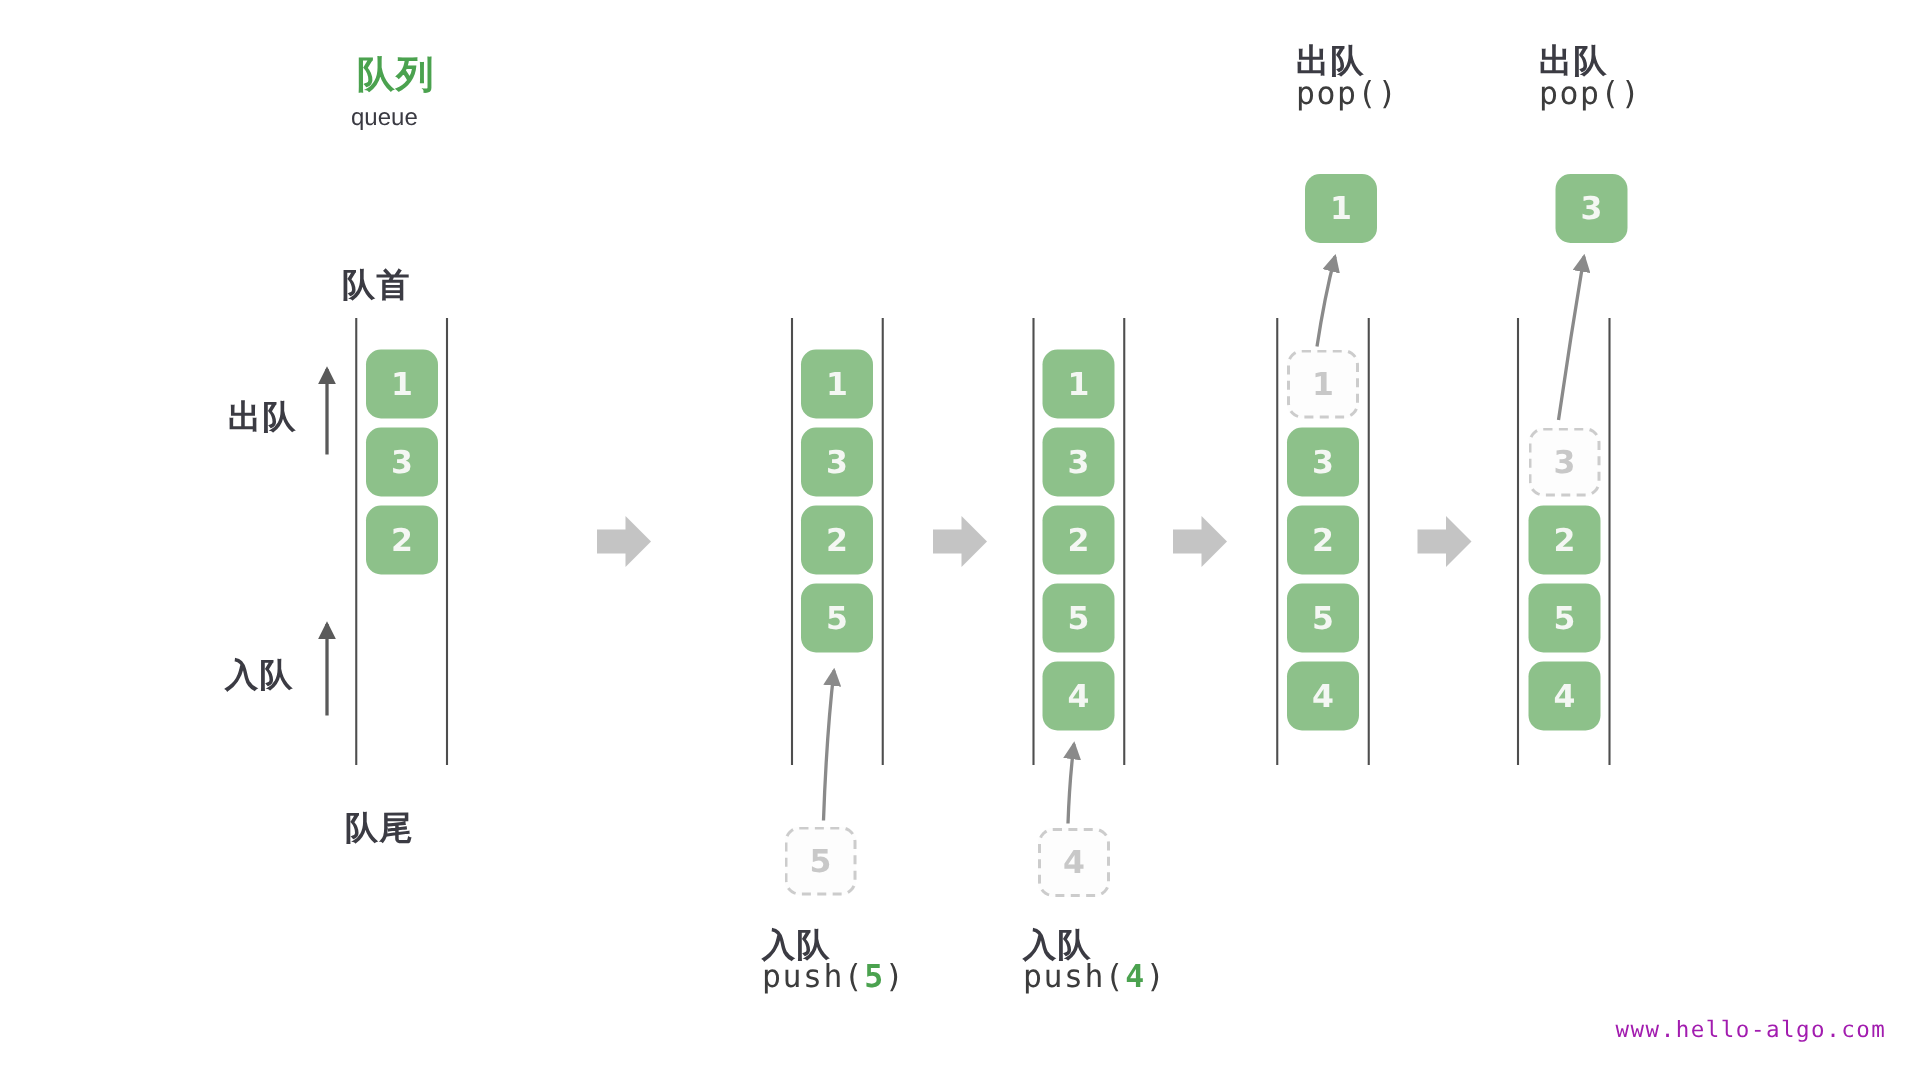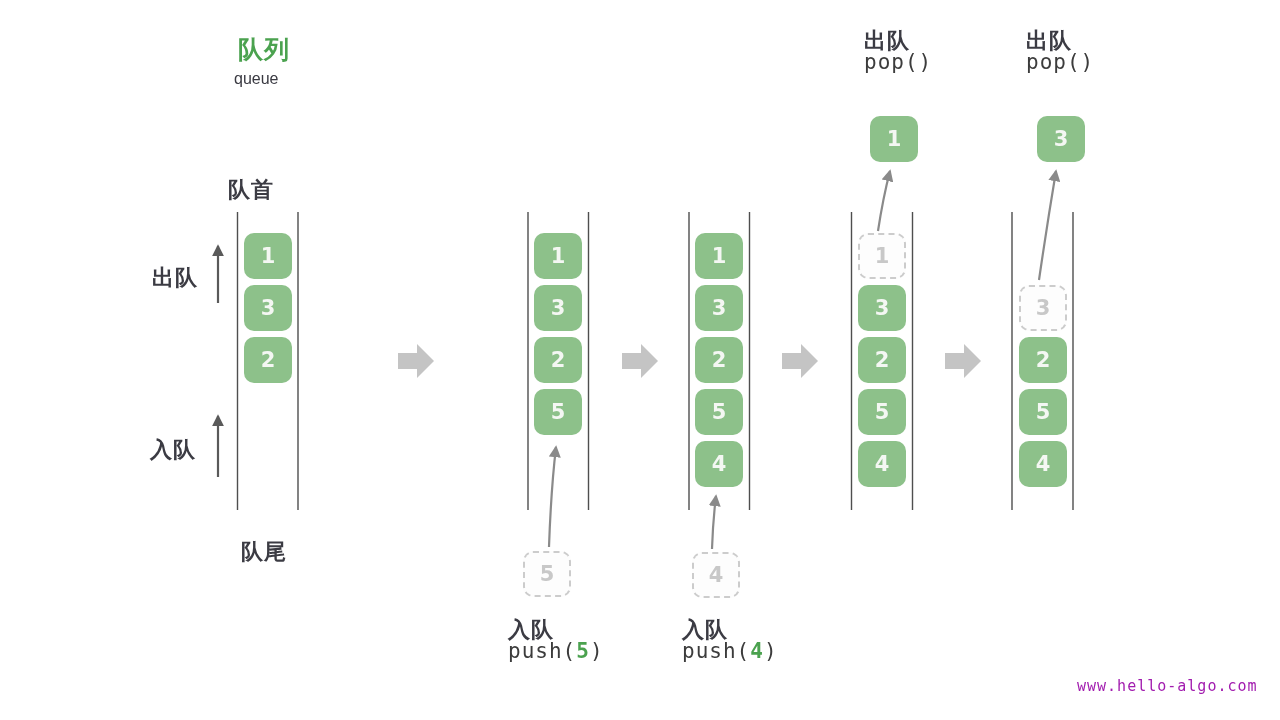--- a/index.html
+++ b/index.html
@@ -7,21 +7,21 @@
     position:relative;width:1280px;height:720px;background:#ffffff;overflow:hidden;
     font-family:"Liberation Sans","DejaVu Sans",sans-serif;color:#3B3B43;padding-left:46px;
   }
   .overlay{position:absolute;left:0;top:0;width:1280px;height:720px;}
 
   
   .title-zh{position:absolute;left:238px;top:33px;font-size:25px;font-weight:bold;color:#4BA24F;letter-spacing:1px;}
   .title-en{position:absolute;left:234px;top:70px;font-size:16px;color:#3A3A42;}
   .side-label{position:absolute;font-size:22px;font-weight:bold;color:#3B3B43;letter-spacing:1px;}
   .lbl-front{left:228px;top:155px;margin-top:20px;}
-  .lbl-rear{left:241px;top:537px;}
+  .lbl-rear{left:230px;top:537px;}
   .lbl-dequeue{left:152px;top:263px;}
   .lbl-enqueue{left:150px;top:435px;}
 
   .op{position:absolute;}
   .op .zh{font-size:22px;font-weight:bold;color:#3B3B43;letter-spacing:1px;line-height:1;}
   .op .code{font-family:"DejaVu Sans Mono","Liberation Mono",monospace;
             font-size:21px;color:#3C3C3C;line-height:1;letter-spacing:1px;}
   .op .arg{color:#4BA24F;font-weight:bold;}
   .op-pop-1{left:864px;top:30px;}
   .op-pop-2{left:1026px;top:30px;}

